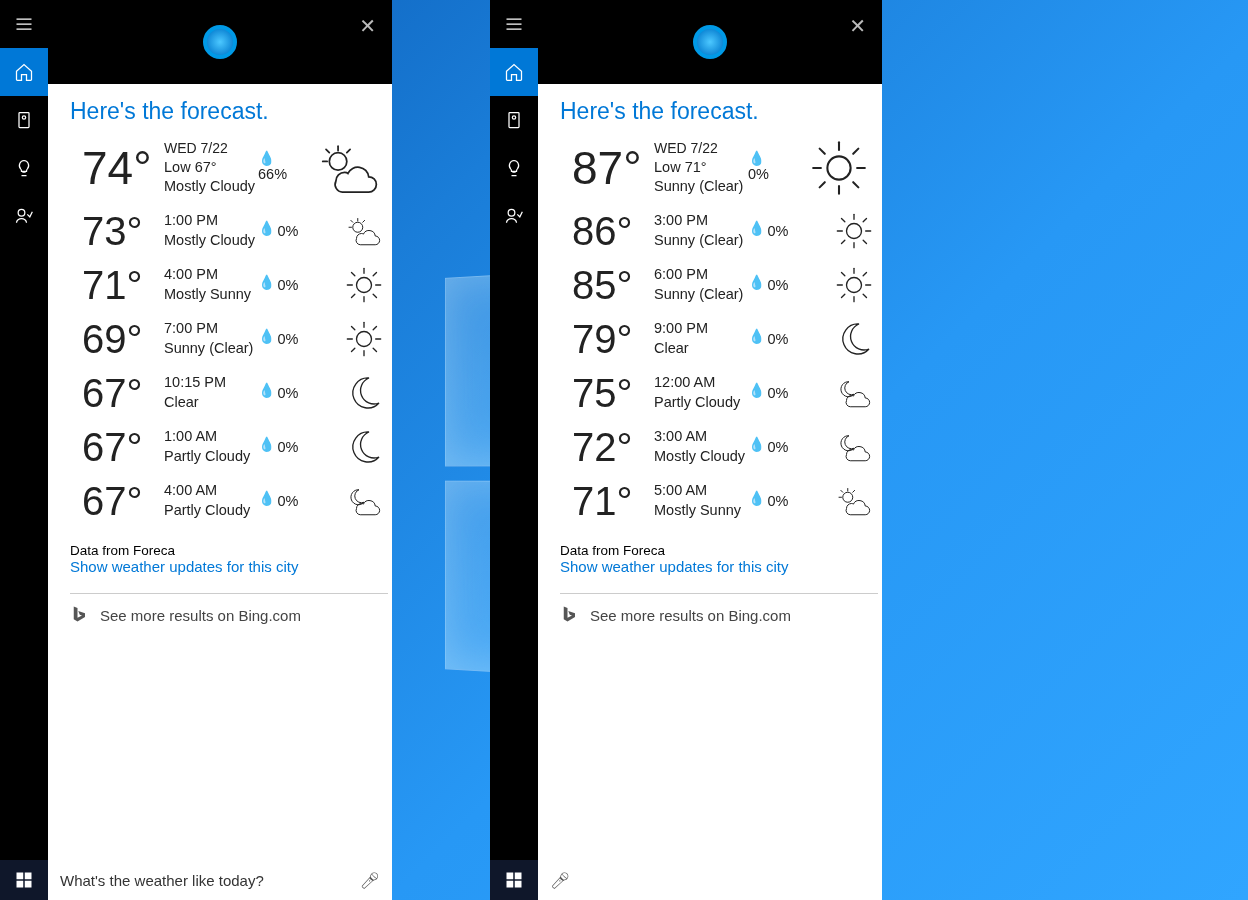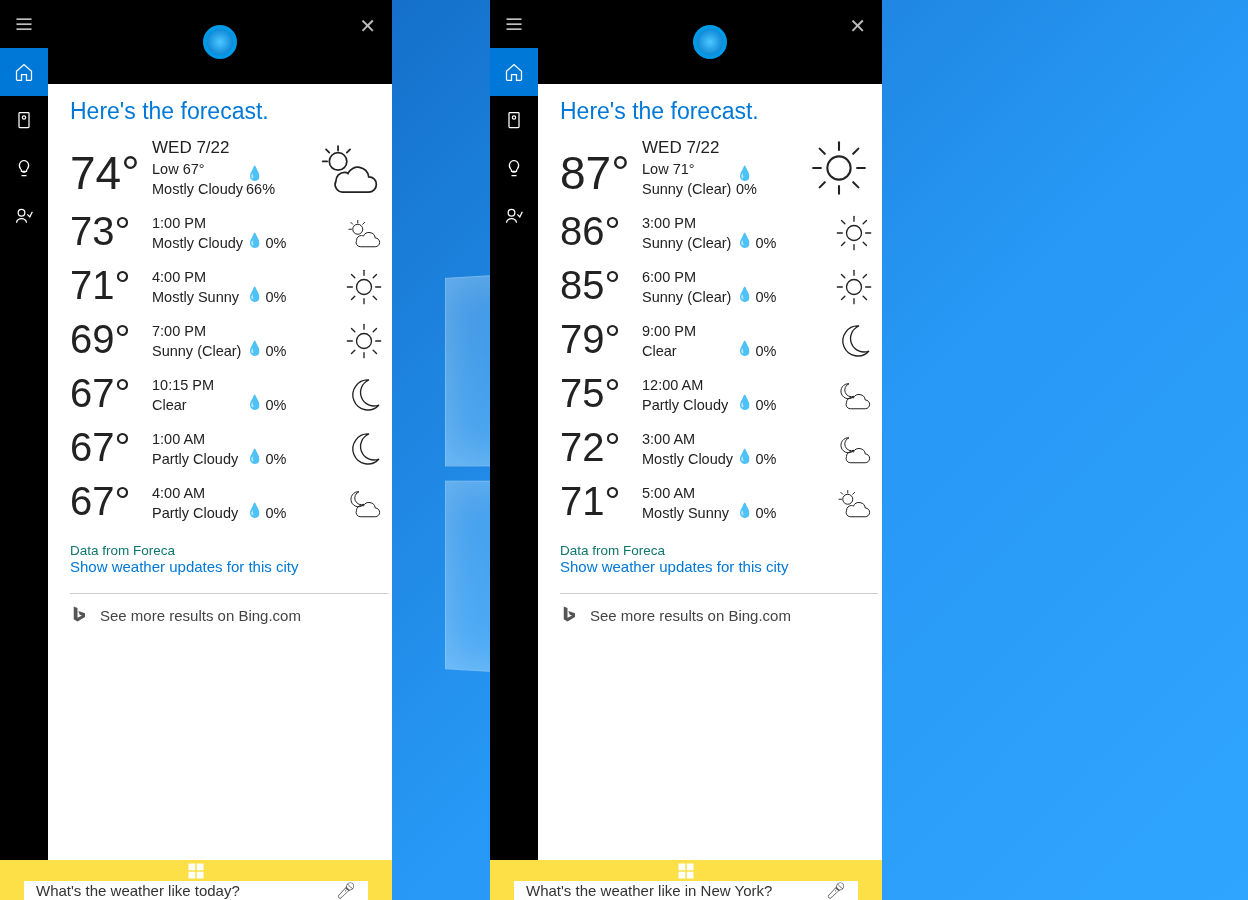--- a/index.html
+++ b/index.html
@@ -98,38 +98,39 @@
     overflow: hidden;
   }
   .forecast-title {
     color: #0078d7;
     font-size: 23px;
     font-weight: 400;
     margin-bottom: 12px;
   }
   .row {
     display: flex;
-    align-items: flex-end;
+    align-items: center;
     margin-bottom: 10px;
+    margin-left: 12px;
   }
   .temp {
     width: 82px;
     font-size: 40px;
     font-weight: 300;
     color: #222;
     line-height: 1.1;
   }
   .row.current .temp { font-size: 46px; }
   .details {
     width: 94px;
     font-size: 14.5px;
     line-height: 1.35;
     color: #222;
   }
-  .details .date { font-size: 17px; }
+  .details .date { font-size: 14px; }
   .precip {
     width: 42px;
     font-size: 14.5px;
     color: #222;
     display: flex;
     flex-direction: column;
     align-items: flex-start;
     line-height: 1.3;
   }
   .precip .drop { font-size: 14px; line-height: .95; }
@@ -137,21 +138,21 @@
   .w-icon {
     flex: 1;
     display: flex;
     justify-content: flex-end;
     padding-right: 4px;
   }
   .w-icon svg { width: 48px; height: 48px; stroke: #222; fill: none; stroke-width: 1.6;}
   .row.current .w-icon svg { width: 70px; height: 62px;}
   .row.small .w-icon svg { width: 40px; height: 40px;}
   .data-src {
-    color: #0f766e;
+    color: #000000;
     font-size: 13.5px;
     margin-top: 20px;
   }
   .link-updates {
     color: #0078d7;
     font-size: 15px;
     cursor: pointer;
   }
   .hr {
     border: none;
@@ -162,23 +163,22 @@
     display: flex;
     align-items: flex-end;
     gap: 12px;
     cursor: pointer;
   }
   .bing-icon { width:18px; height:20px; }
   .bing-row span { color:#444; font-size: 15px;}
   .taskbar {
     height: 40px;
     display: flex;
-    background: #fde047;
+    background: #0f172a;
     align-items: center;
-    flex-direction: column;
   }
   .start-btn {
     width: 48px;
     height: 40px;
     display: flex;
     align-items: center;
     justify-content: center;
     cursor: pointer;
   }
   .start-btn svg { width: 18px; height: 18px; fill: #fff;}
@@ -649,17 +649,16 @@
   <div class="taskbar">
     <div class="start-btn">
       <svg viewBox="0 0 24 24">
           <rect x="2" y="2" width="9" height="9"></rect>
           <rect x="13" y="2" width="9" height="9"></rect>
           <rect x="2" y="13" width="9" height="9"></rect>
           <rect x="13" y="13" width="9" height="9"></rect>
         </svg>
     </div>
     <div class="search-box">
-      <input value="What's the weather like in New York?" style="">
       <span class="mic">🎤︎</span>
     </div>
   </div>
 </div>
 
 </body></html>

